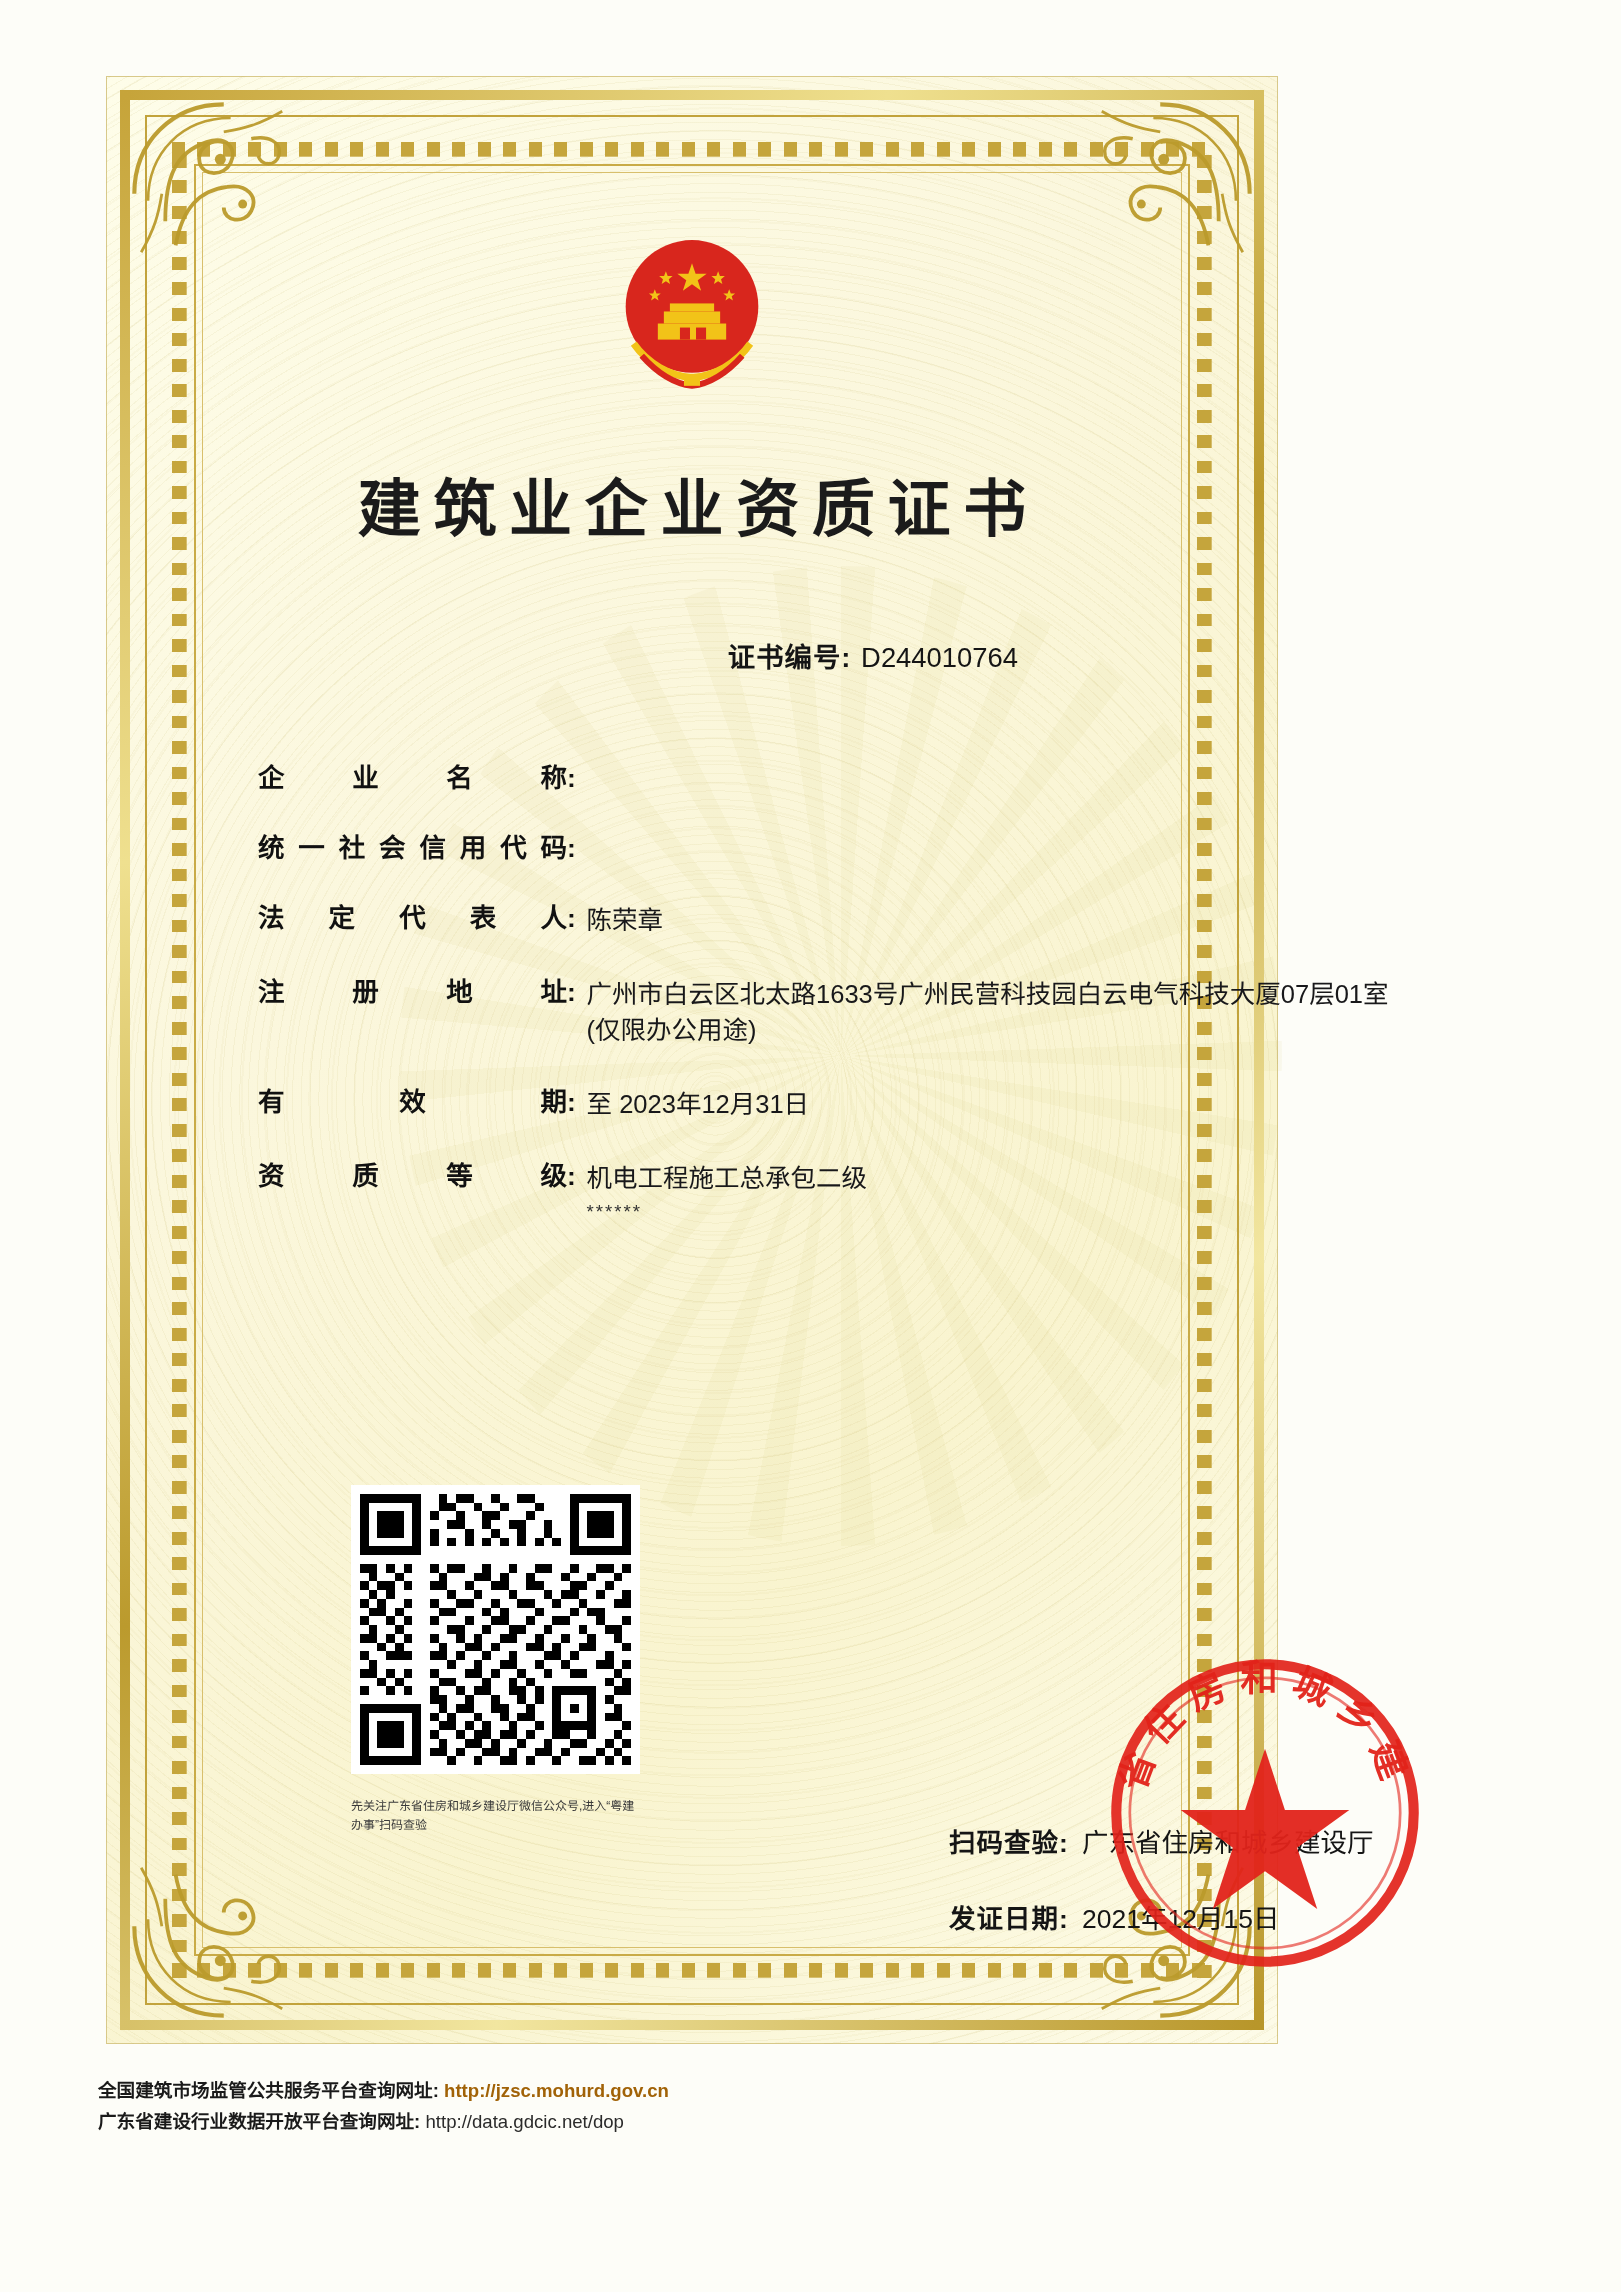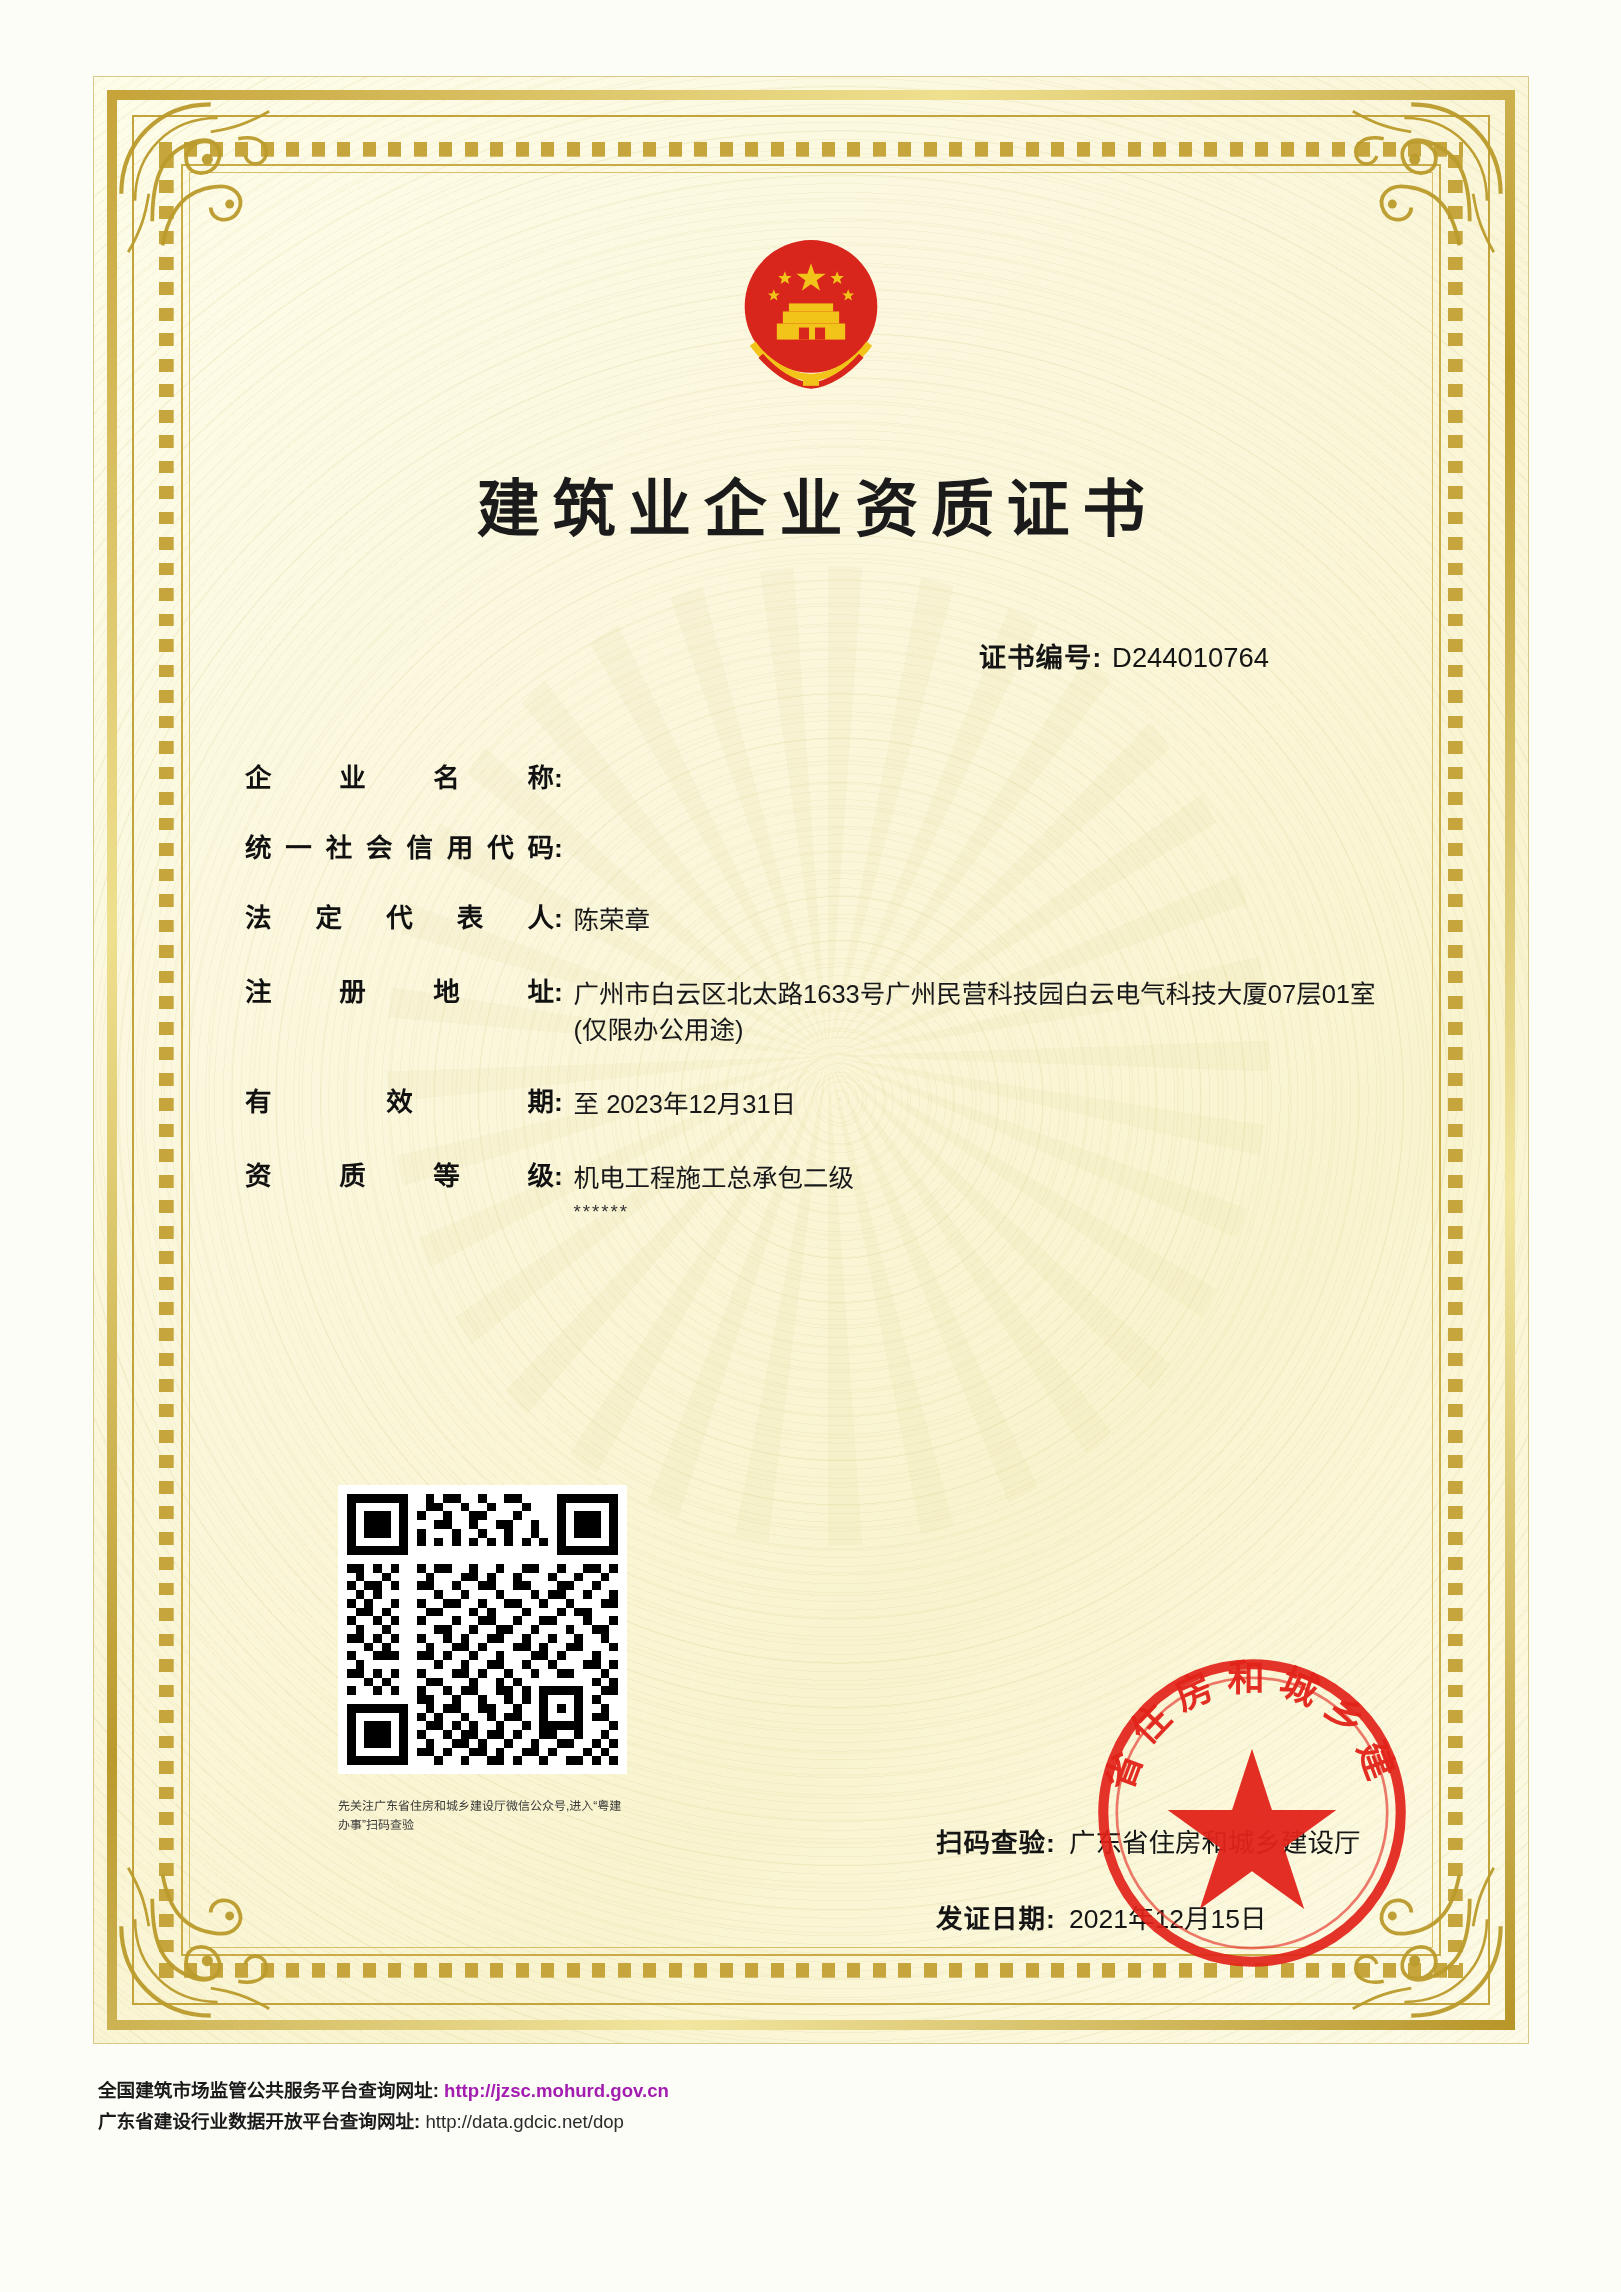--- a/index.html
+++ b/index.html
@@ -18,23 +18,23 @@
   
   .page {
     position: absolute;
     inset: 0;
     background: #fdfdf8;
   }
 
   
   .cert-frame {
     position: absolute;
-    left: 93px;
+    left: 106px;
     top: 76px;
-    width: 1436px;
+    width: 1172px;
     height: 1968px;
     background:
       linear-gradient(135deg, #fefde9 0%, #fbf7dd 35%, #f9f4cf 70%, #fdfbe8 100%);
     box-shadow: inset 0 0 0 1px #d8c98a;
   }
 
   
   .guilloche {
     position: absolute;
     inset: 0;
@@ -234,21 +234,21 @@
   .footer {
     position: absolute;
     left: 98px;
     top: 2076px;
     font-size: 18.6px;
     color: #1a1a1a;
     line-height: 1.65;
   }
   .footer .row { white-space: nowrap; }
   .footer .b { font-weight: bold; }
-  .footer .lnk { color: #a21caf; }
+  .footer .lnk { color: #a16207; }
   .footer .row.second { font-weight: bold; }
   .footer .row.second .lnk { font-weight: normal; color: #2b2b2b; }
 </style>
 </head>
 <body>
 
 <div class="page">
 
   <div class="cert-frame">
 

